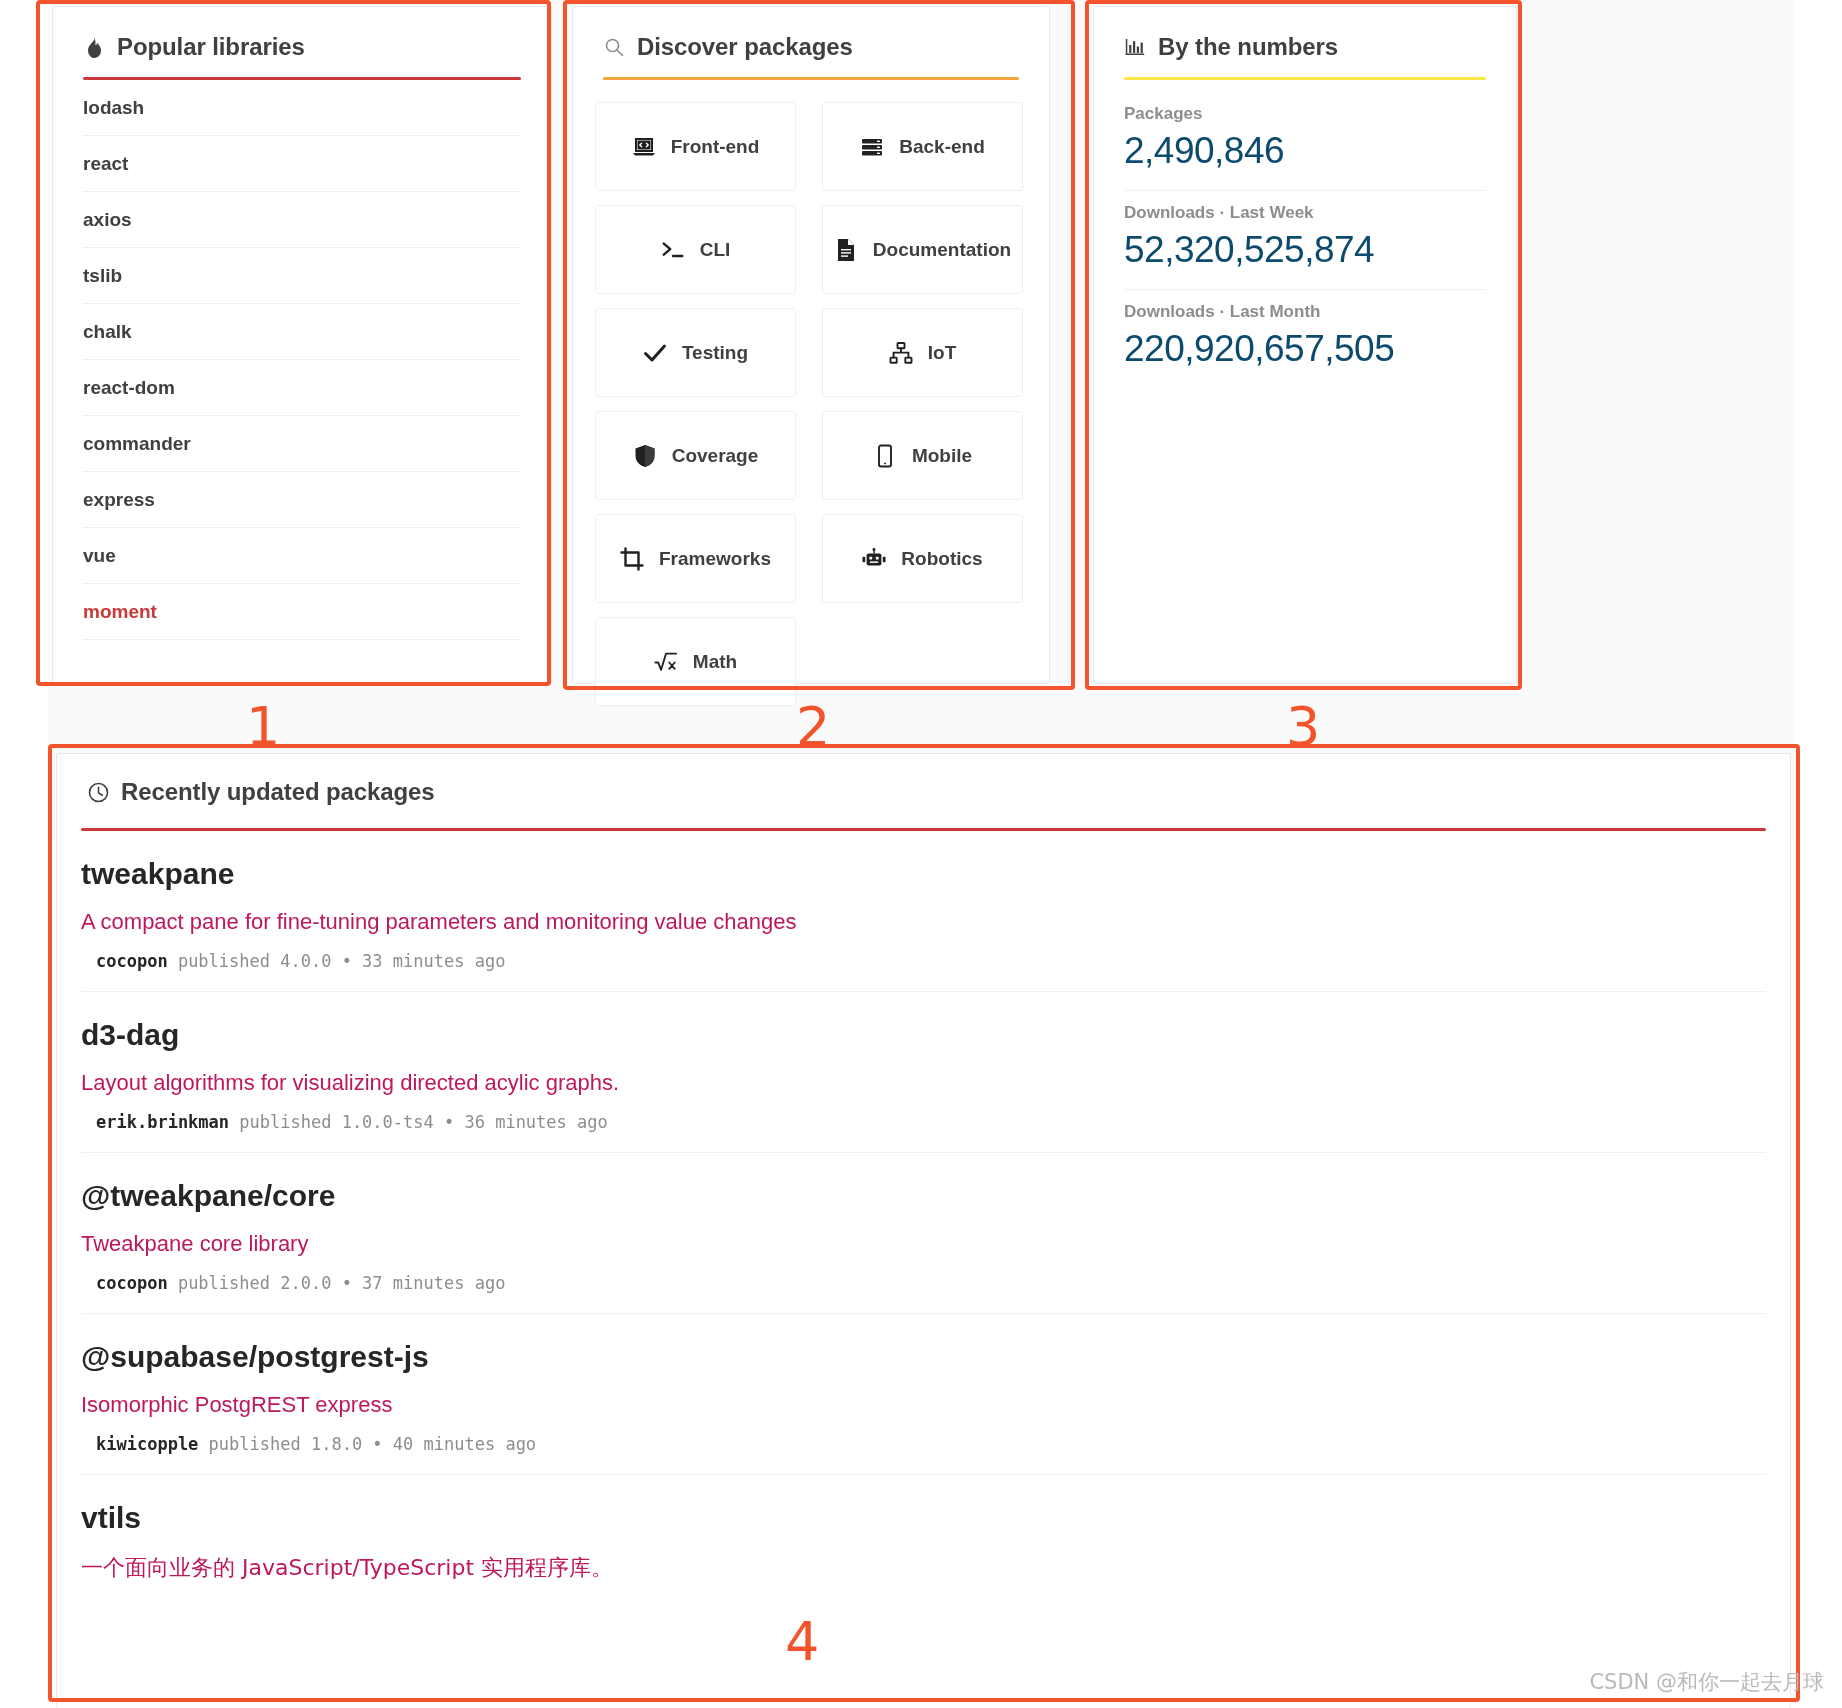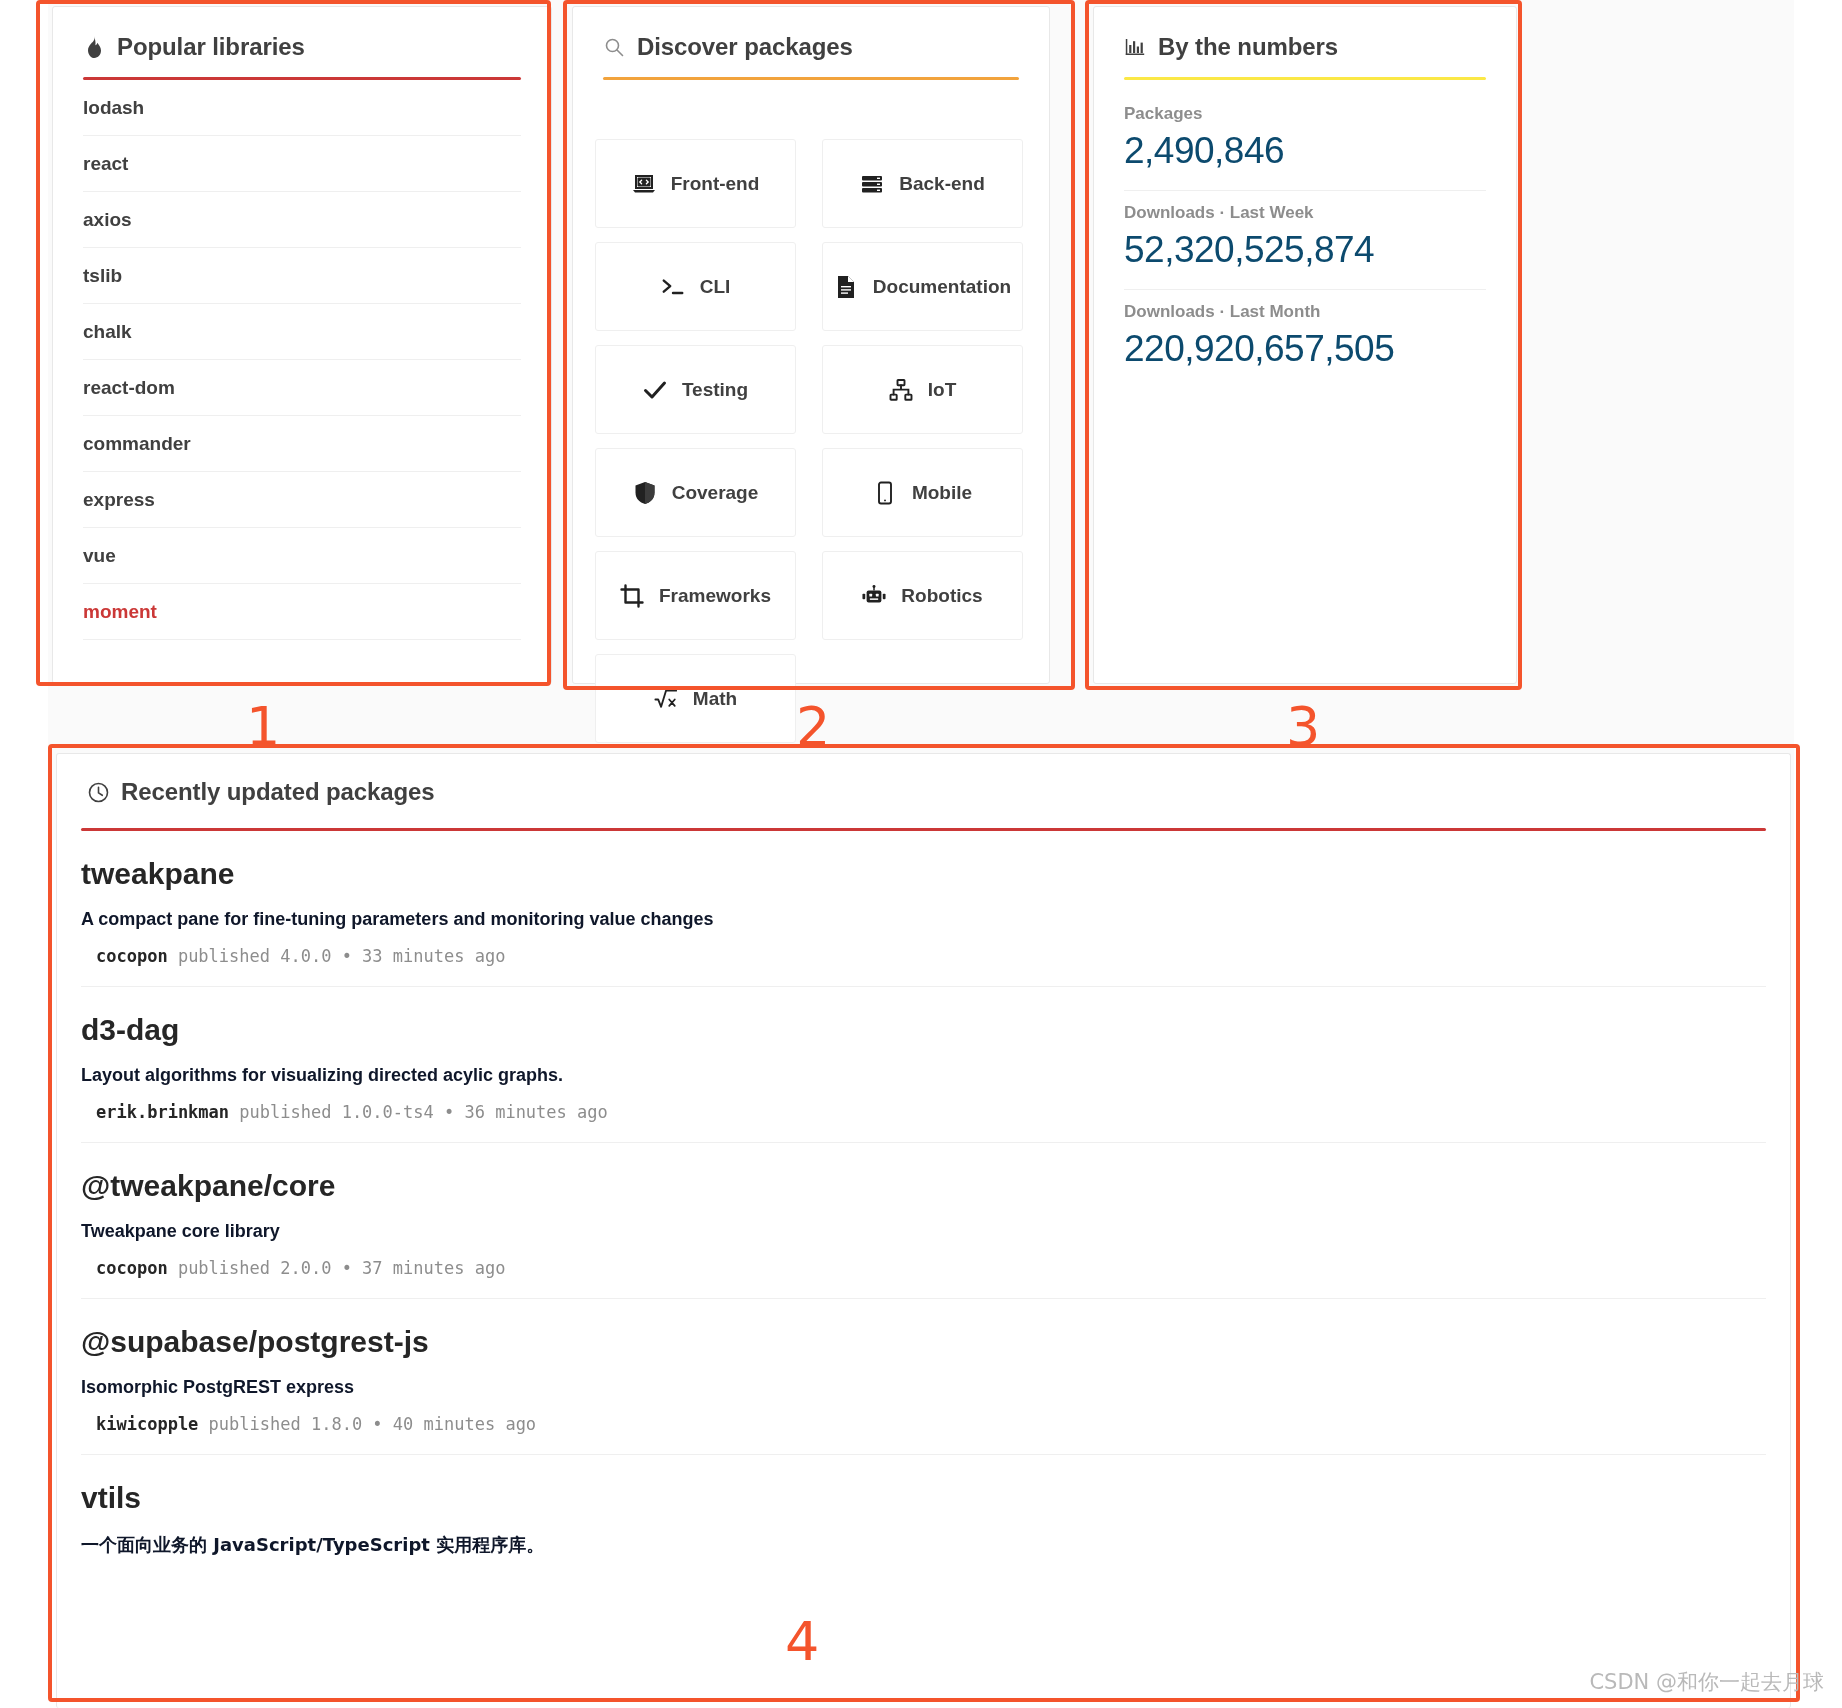--- a/index.html
+++ b/index.html
@@ -94,21 +94,20 @@
     cursor: pointer;
   }
   .lib-row.accent { color: #cb3837; }
 
   
   .cat-grid {
     display: grid;
     grid-template-columns: 1fr 1fr;
     gap: 14px 26px;
     padding: 22px 26px 0 22px;
-    margin-top: 37px;
   }
   .cat-tile {
     border: 1px solid #efefef;
     border-radius: 3px;
     height: 89px;
     display: flex;
     align-items: center;
     justify-content: center;
     gap: 15px;
     background: #fff;
@@ -153,24 +152,23 @@
     border-bottom: 1px solid #efefef;
   }
   .pkg-name {
     font-size: 30px;
     font-weight: 700;
     color: #262626;
     margin-bottom: 18px;
     cursor: pointer;
   }
   .pkg-desc {
-    font-size: 18px;
-    color: #0f172a;
+    font-size: 22px;
+    color: #be185d;
     margin-bottom: 16px;
-    font-weight: bold;
   }
   .pkg-meta {
     font-family: "DejaVu Sans Mono", monospace;
     font-size: 17px;
     color: #8d8d8d;
     padding-left: 15px;
   }
   .pkg-meta .author { color: #262626; font-weight: 700; }
 
   

